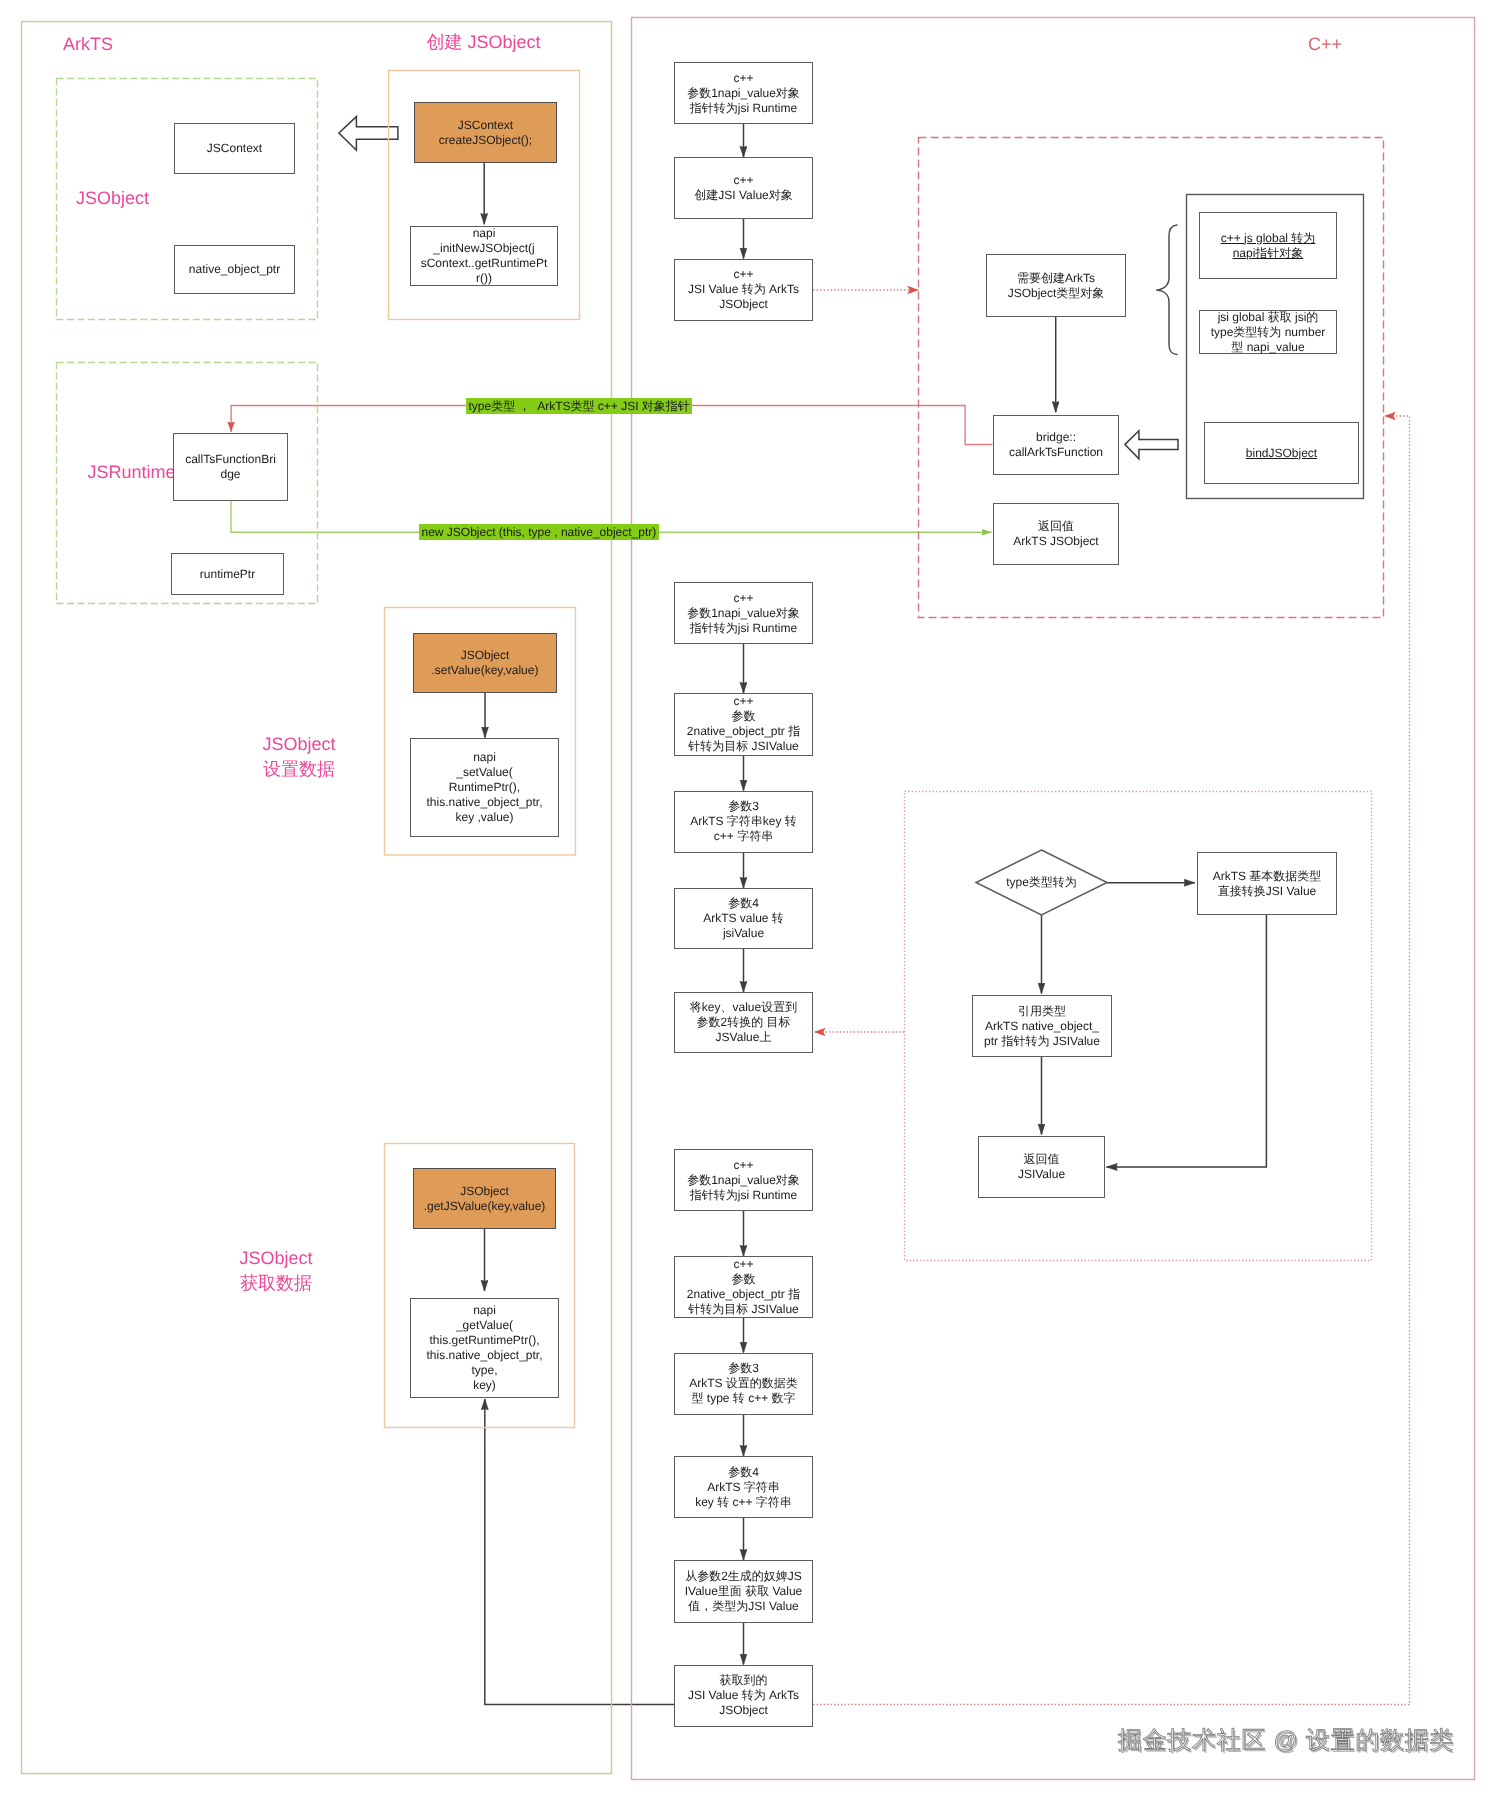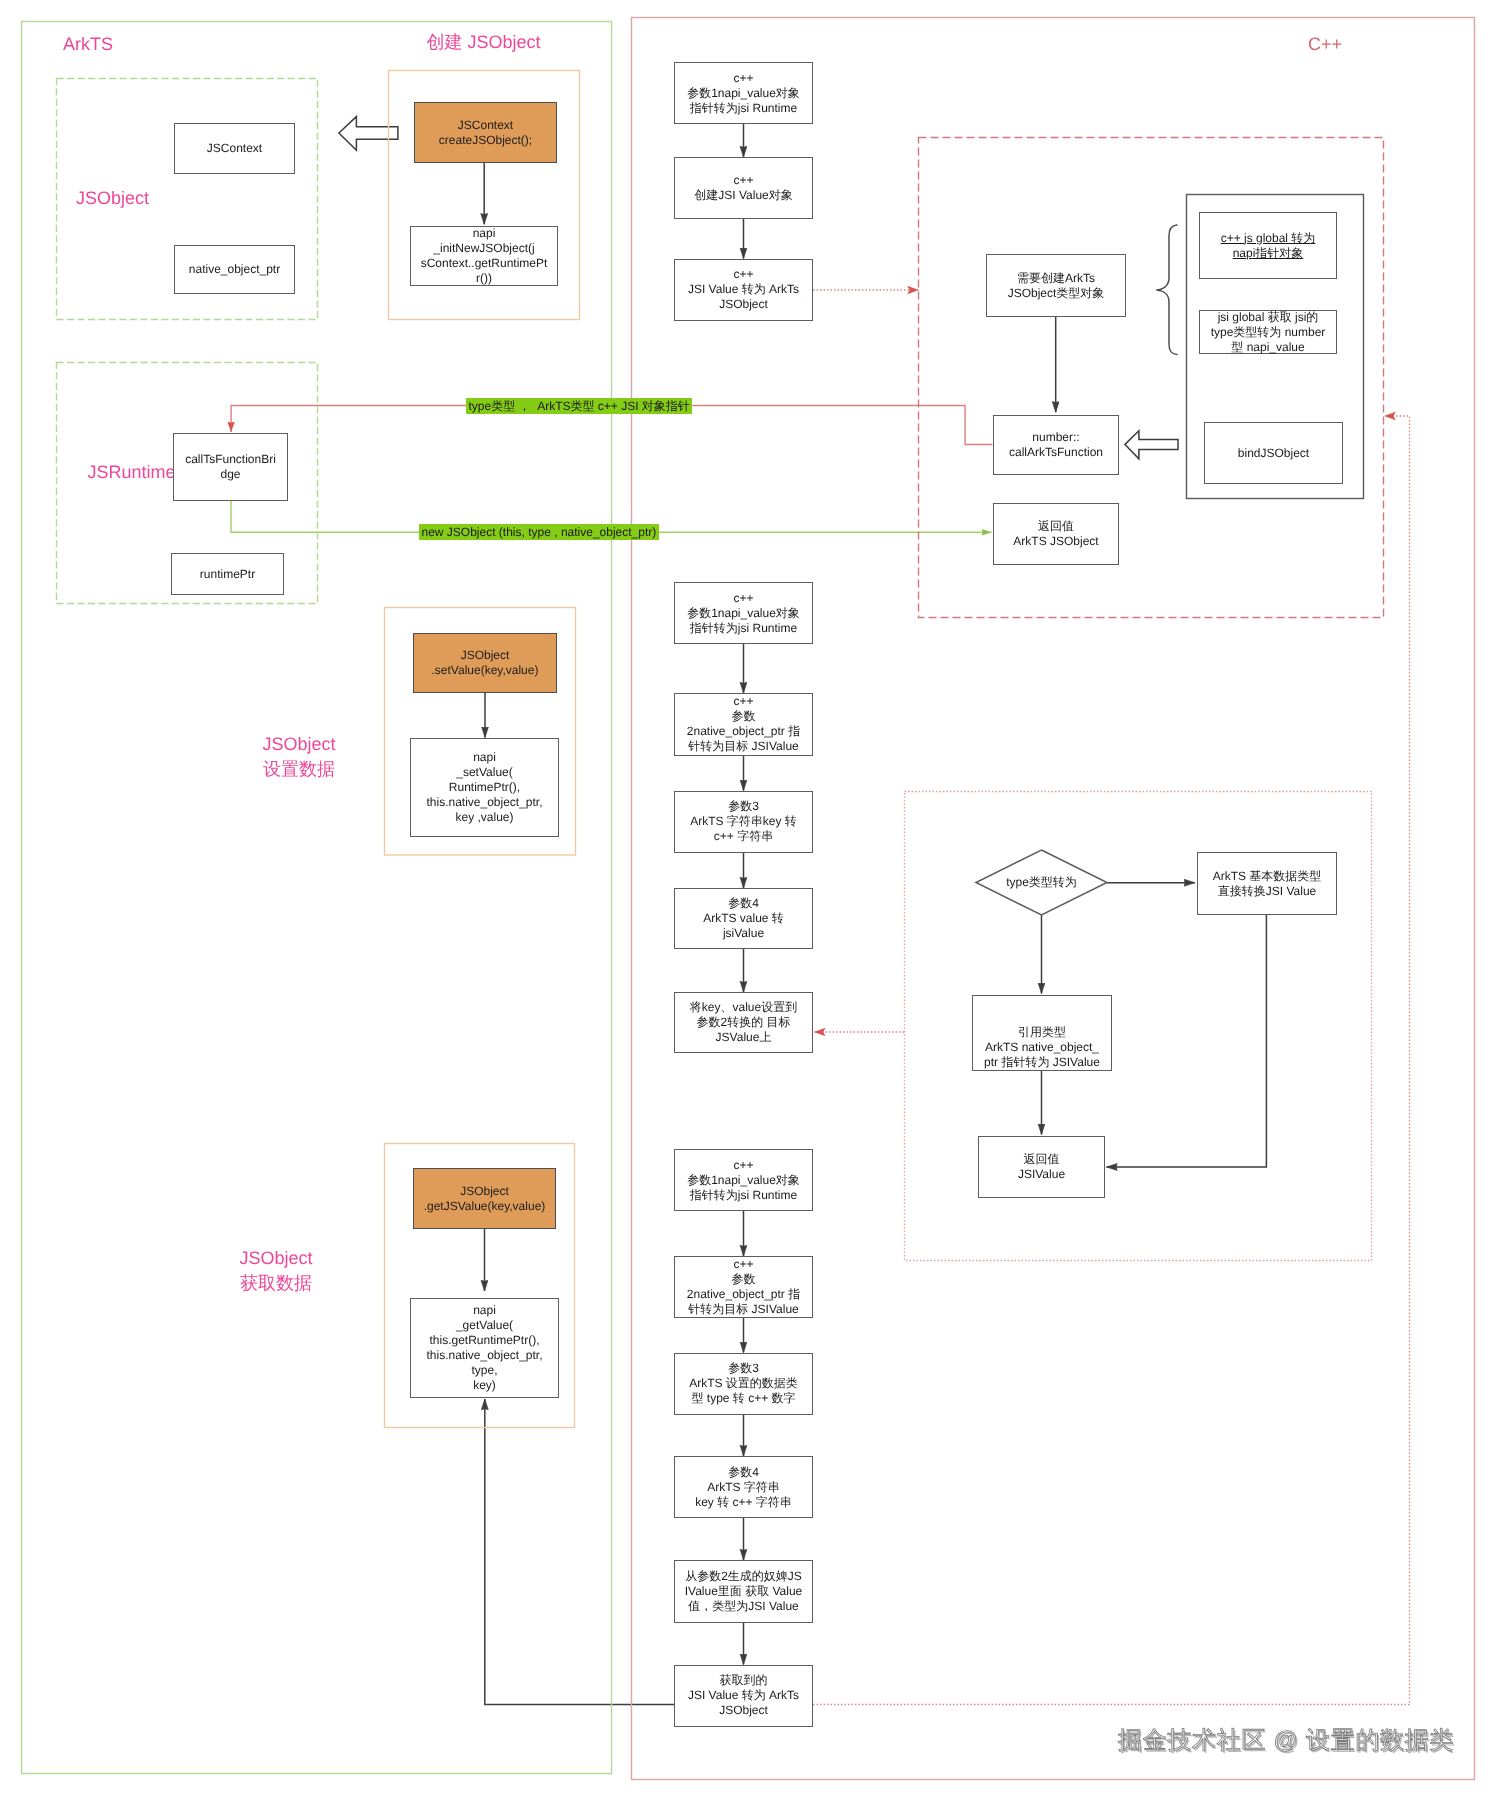--- a/index.html
+++ b/index.html
@@ -119,38 +119,38 @@
     <span>c++
 JSI Value 转为 ArkTs
 JSObject</span>
   </div>
 
   <div class="node" style="left:986px;top:254px;width:140px;height:63px;">
     <span>需要创建ArkTs
 JSObject类型对象</span>
   </div>
   <div class="node" style="left:993px;top:415px;width:126px;height:60px;">
-    <span>number::
+    <span>bridge::
 callArkTsFunction</span>
   </div>
   <div class="node" style="left:993px;top:503px;width:126px;height:62px;">
     <span>返回值
 ArkTS JSObject</span>
   </div>
 
   <div class="node" style="left:1199px;top:212px;width:138px;height:67px;text-decoration:underline;">
     <span>c++ js global 转为
 napi指针对象</span>
   </div>
   <div class="node" style="left:1199px;top:310px;width:138px;height:44px;">
     <span>jsi global 获取 jsi的
 type类型转为 number
 型 napi_value</span>
   </div>
-  <div class="node" style="left:1204px;top:422px;width:139px;height:62px;">
+  <div class="node" style="left:1204px;top:422px;width:155px;height:62px;text-decoration:underline;">
     <span>bindJSObject</span>
   </div>
 
   <div class="node" style="left:674px;top:582px;width:139px;height:62px;">
     <span>c++
 参数1napi_value对象
 指针转为jsi Runtime</span>
   </div>
   <div class="node" style="left:674px;top:693px;width:139px;height:62.5px;">
     <span>c++
@@ -174,21 +174,21 @@
 JSValue上</span>
   </div>
 
   <div class="node diamond-hit" style="left:976px;top:850px;width:131px;height:65px;border:none;background:none;">
     <span style="position:relative;z-index:2;">type类型转为</span>
   </div>
   <div class="node" style="left:1197px;top:852px;width:140px;height:63px;">
     <span>ArkTS 基本数据类型
 直接转换JSI Value</span>
   </div>
-  <div class="node" style="left:972px;top:995px;width:140px;height:76px;align-items:flex-end;">
+  <div class="node" style="left:972px;top:995px;width:140px;height:62px;">
     <span>引用类型
 ArkTS native_object_
 ptr 指针转为 JSIValue</span>
   </div>
   <div class="node" style="left:978px;top:1136px;width:127px;height:62px;">
     <span>返回值
 JSIValue</span>
   </div>
 
   <div class="node" style="left:674px;top:1149px;width:139px;height:62px;">

